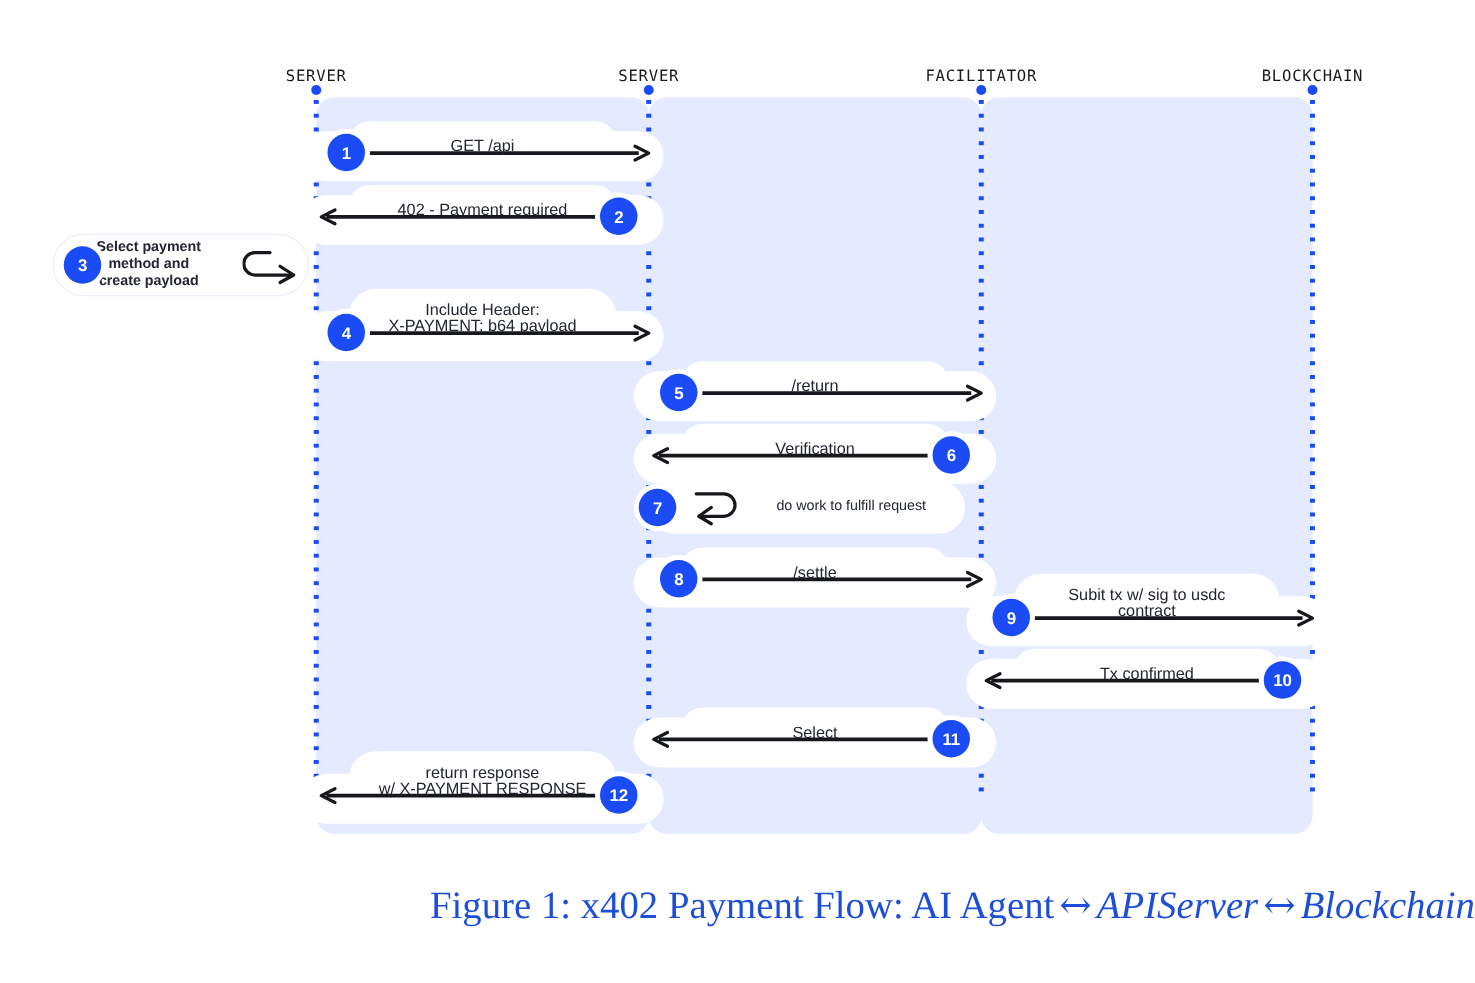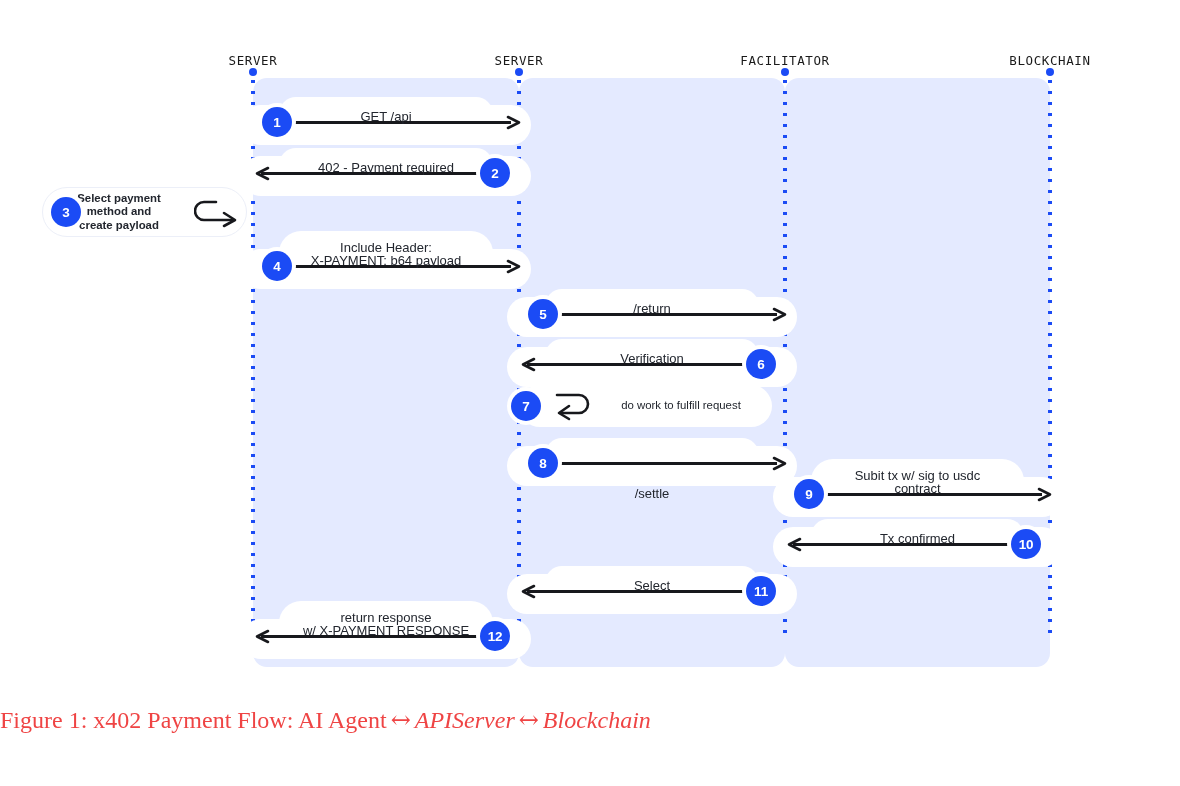--- a/index.html
+++ b/index.html
@@ -137,24 +137,24 @@
     position: absolute;
   }
   .loop-icon svg { display: block; }
 
   
   #caption {
     position: absolute;
     left: 0;
     top: 706px;
     width: 1180px;
-    text-align: left;
+    text-align: right;
     font-family: "Liberation Serif", "DejaVu Serif", serif;
-    font-size: 24px;
-    color: #ef4444;
+    font-size: 31px;
+    color: #1d4ed8;
     white-space: nowrap;
   }
   #caption .mathit {
     font-style: italic;
     font-family: "Liberation Serif", "DejaVu Serif", serif;
   }
   #caption .arr {
     font-family: "DejaVu Serif", serif;
     font-style: normal;
     padding: 0 4px;
@@ -266,21 +266,21 @@
     </div>
     <div class="msg">
       <div class="msg-cloud-bottom" style="left: 507px; top: 446px; width: 290px; height: 40px;"></div>
       <div class="msg-cloud-top" style="left: 545px; top: 438px; width: 214px; height: 34px;"></div>
       <div class="msg-line" style="left: 541px; top: 462px; width: 236px;"></div>
       <div class="arrowhead" style="top: 455.5px; left: 772px;">
         <svg width="15" height="15" viewBox="0 0 15 15">
           <polyline points="2,2 13,7.5 2,13" fill="none" stroke="#17181c" stroke-width="2.6" stroke-linecap="round" stroke-linejoin="round"></polyline>
         </svg>
       </div>
-      <div class="msg-label" style="left: 519px; top: 451px; width: 266px; margin-top: 36px;">/settle</div>
+      <div class="msg-label" style="left: 519px; top: 451px; width: 266px;">/settle</div>
       <div class="badge" style="top: 448px; left: 528px;">8</div>
     </div>
     <div class="msg">
       <div class="msg-cloud-bottom" style="left: 773px; top: 477px; width: 289px; height: 40px;"></div>
       <div class="msg-cloud-top" style="left: 811px; top: 459px; width: 213px; height: 44px;"></div>
       <div class="msg-line" style="left: 807px; top: 493px; width: 235px;"></div>
       <div class="arrowhead" style="top: 486.5px; left: 1037px;">
         <svg width="15" height="15" viewBox="0 0 15 15">
           <polyline points="2,2 13,7.5 2,13" fill="none" stroke="#17181c" stroke-width="2.6" stroke-linecap="round" stroke-linejoin="round"></polyline>
         </svg>

